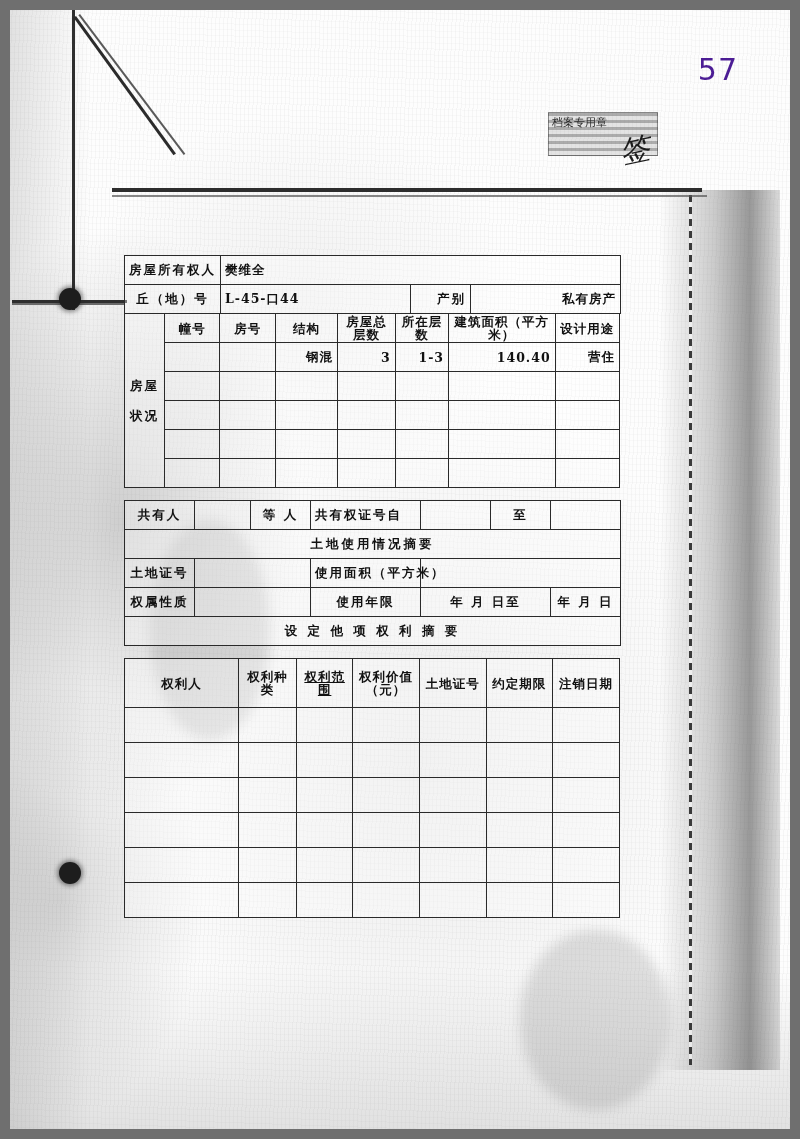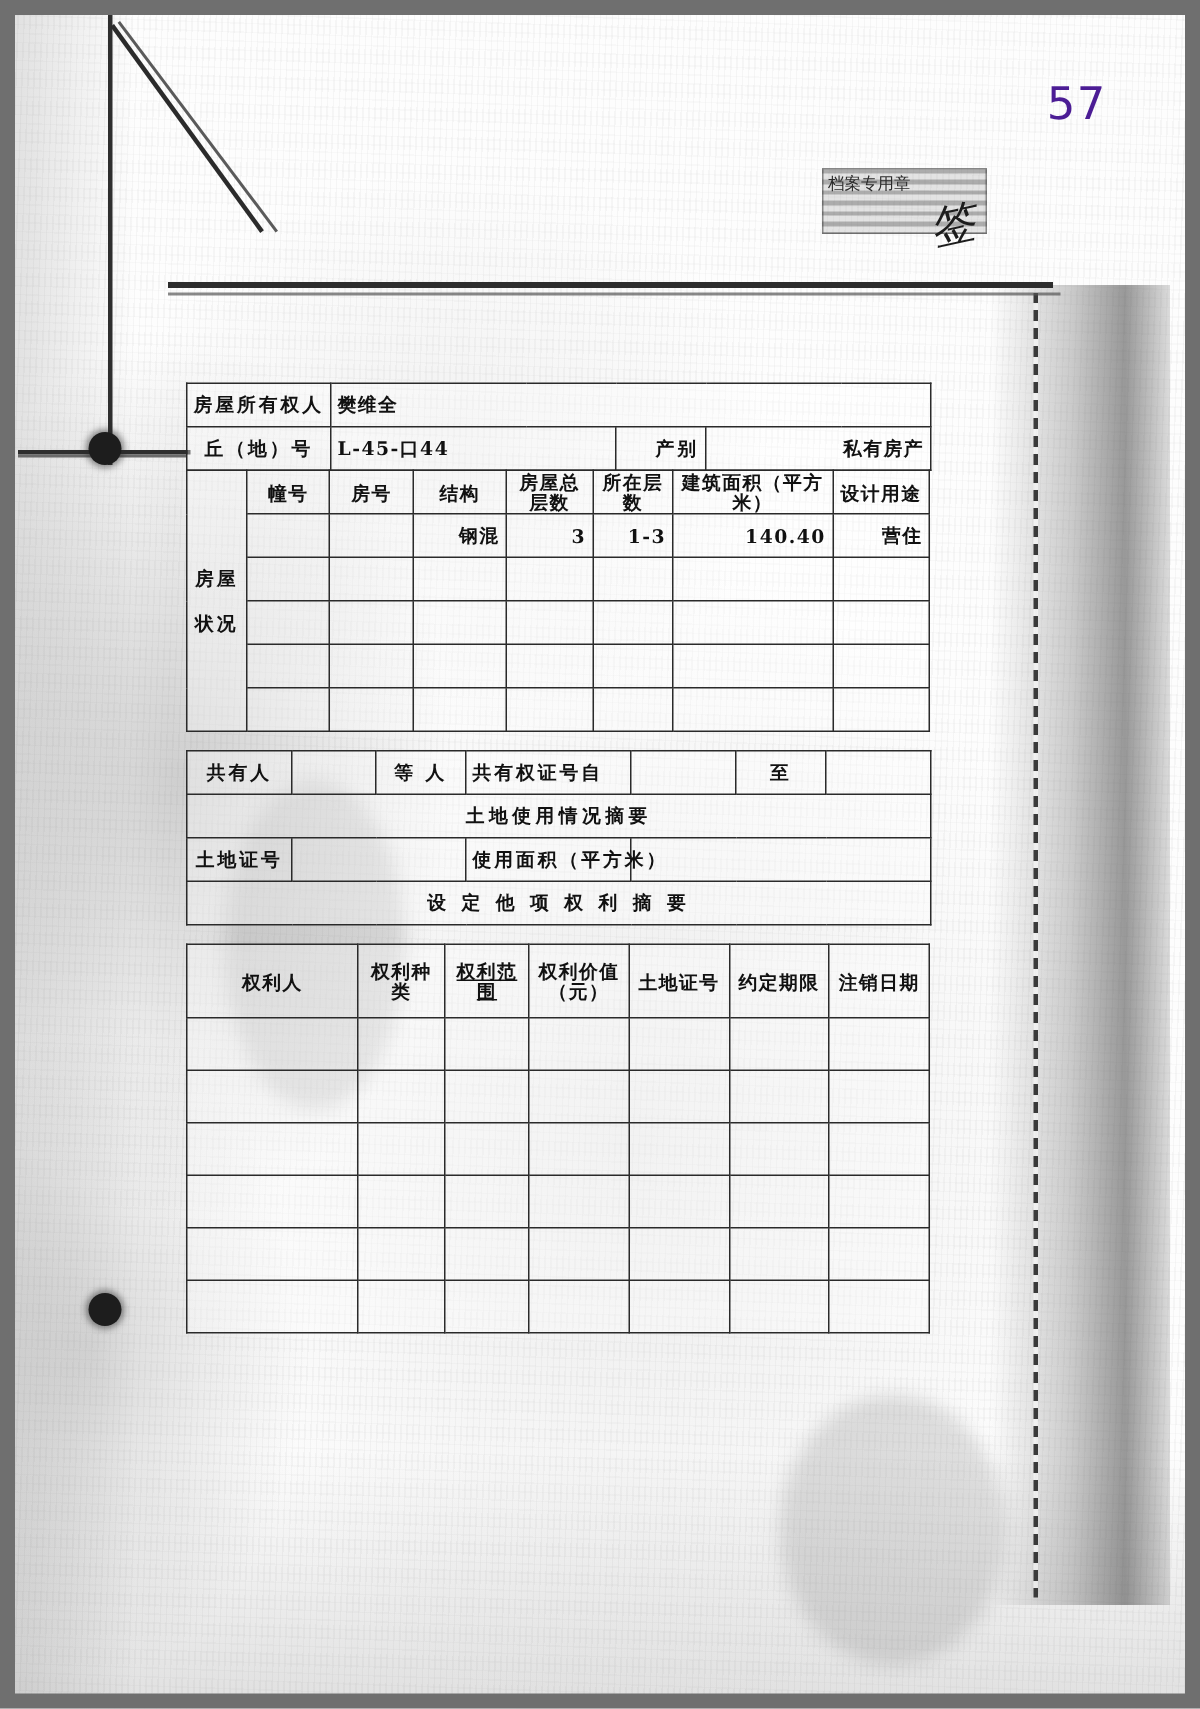--- a/index.html
+++ b/index.html
@@ -405,20 +405,27 @@
       <tr>
         <td class="section-title" colspan="7">土地使用情况摘要</td>
       </tr>
       <tr>
         <td class="lbl">土地证号</td>
         <td class="hand ctr" colspan="2"></td>
         <td class="lbl">使用面积（平方米）</td>
         <td class="hand ctr" colspan="3"></td>
       </tr>
       <tr>
+        <td class="lbl">权属性质</td>
+        <td class="hand ctr" colspan="2"></td>
+        <td class="lbl">使用年限</td>
+        <td class="lbl" colspan="2">年  月  日至</td>
+        <td class="lbl">年  月  日</td>
+      </tr>
+      <tr>
         <td class="section-title" colspan="7">设 定 他 项 权 利 摘 要</td>
       </tr>
     </tbody>
       </table>
 
     <div class="spacer"></div>
 
     <table class="form">
       <colgroup>
         <col style="width:106px">

